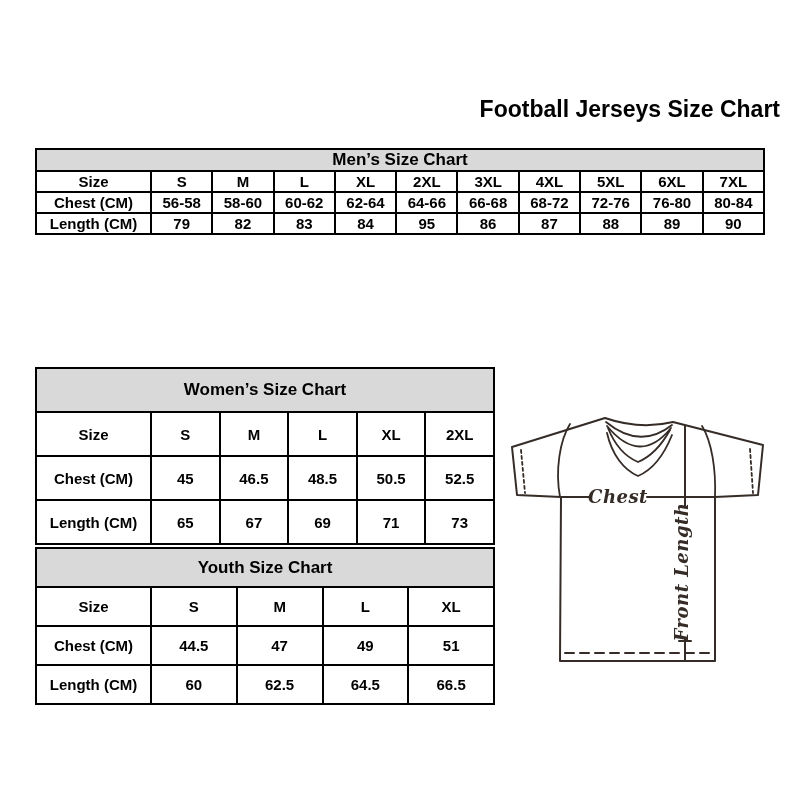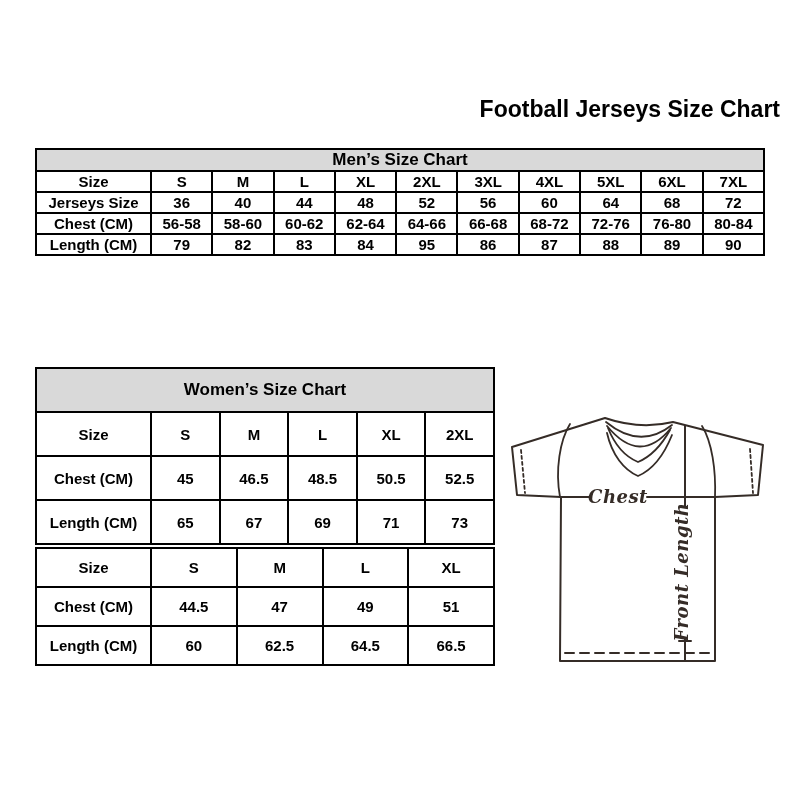--- a/index.html
+++ b/index.html
@@ -73,33 +73,20 @@
         <td>L</td>
         <td>XL</td>
         <td>2XL</td>
         <td>3XL</td>
         <td>4XL</td>
         <td>5XL</td>
         <td>6XL</td>
         <td>7XL</td>
       </tr>
       <tr>
-        <td>Jerseys Size</td>
-        <td>36</td>
-        <td>40</td>
-        <td>44</td>
-        <td>48</td>
-        <td>52</td>
-        <td>56</td>
-        <td>60</td>
-        <td>64</td>
-        <td>68</td>
-        <td>72</td>
-      </tr>
-      <tr>
         <td>Chest (CM)</td>
         <td>56-58</td>
         <td>58-60</td>
         <td>60-62</td>
         <td>62-64</td>
         <td>64-66</td>
         <td>66-68</td>
         <td>68-72</td>
         <td>72-76</td>
         <td>76-80</td>
@@ -164,20 +151,23 @@
   <table class="size-table" id="youth-table">
     <colgroup>
       <col style="width:115px">
       <col style="width:85.75px">
         <col style="width:85.75px">
         <col style="width:85.75px">
         <col style="width:85.75px">
     </colgroup>
     <tbody>
       <tr>
+        <th class="chart-hdr" colspan="5">Youth Size Chart</th>
+      </tr>
+      <tr>
         <td>Size</td>
         <td>S</td>
         <td>M</td>
         <td>L</td>
         <td>XL</td>
       </tr>
       <tr>
         <td>Chest (CM)</td>
         <td>44.5</td>
         <td>47</td>

